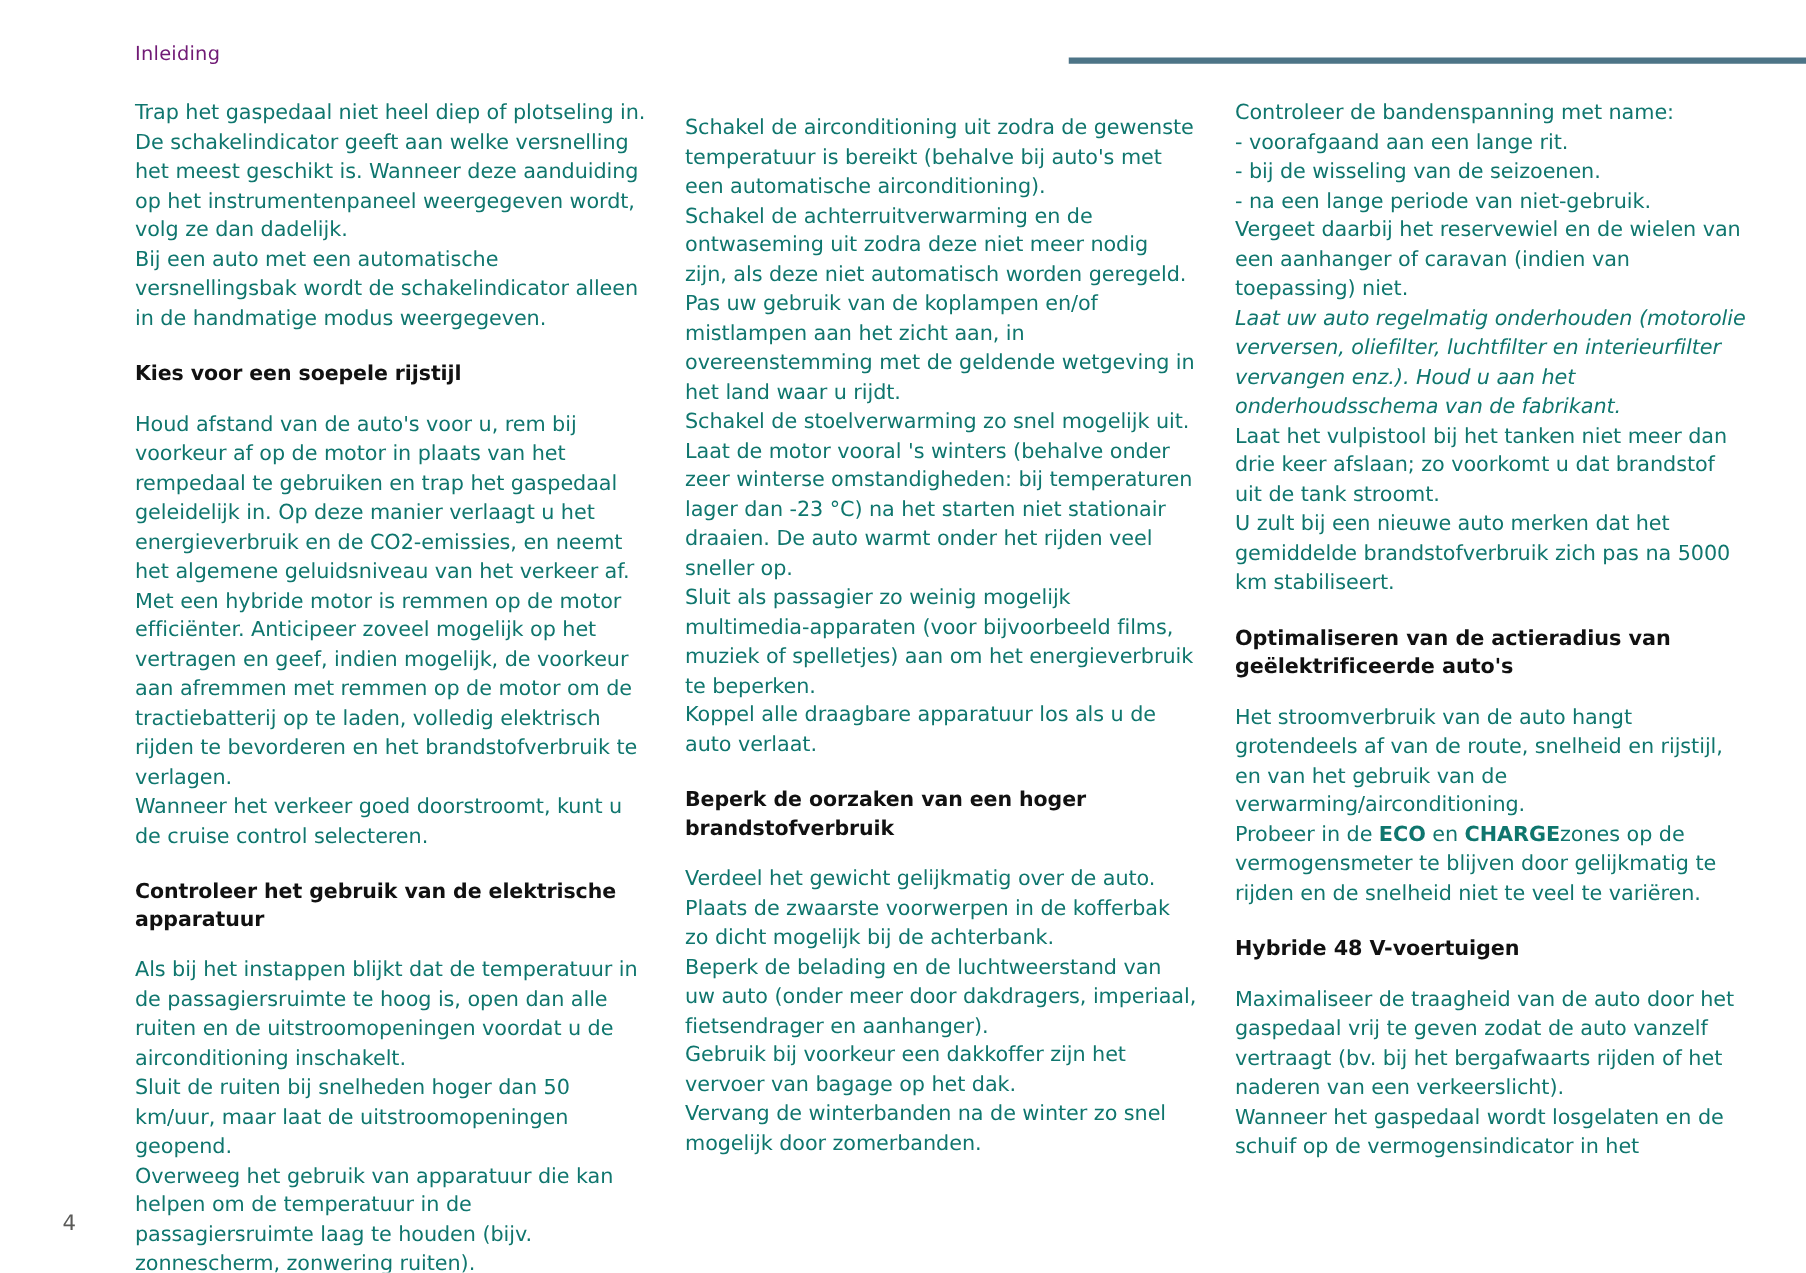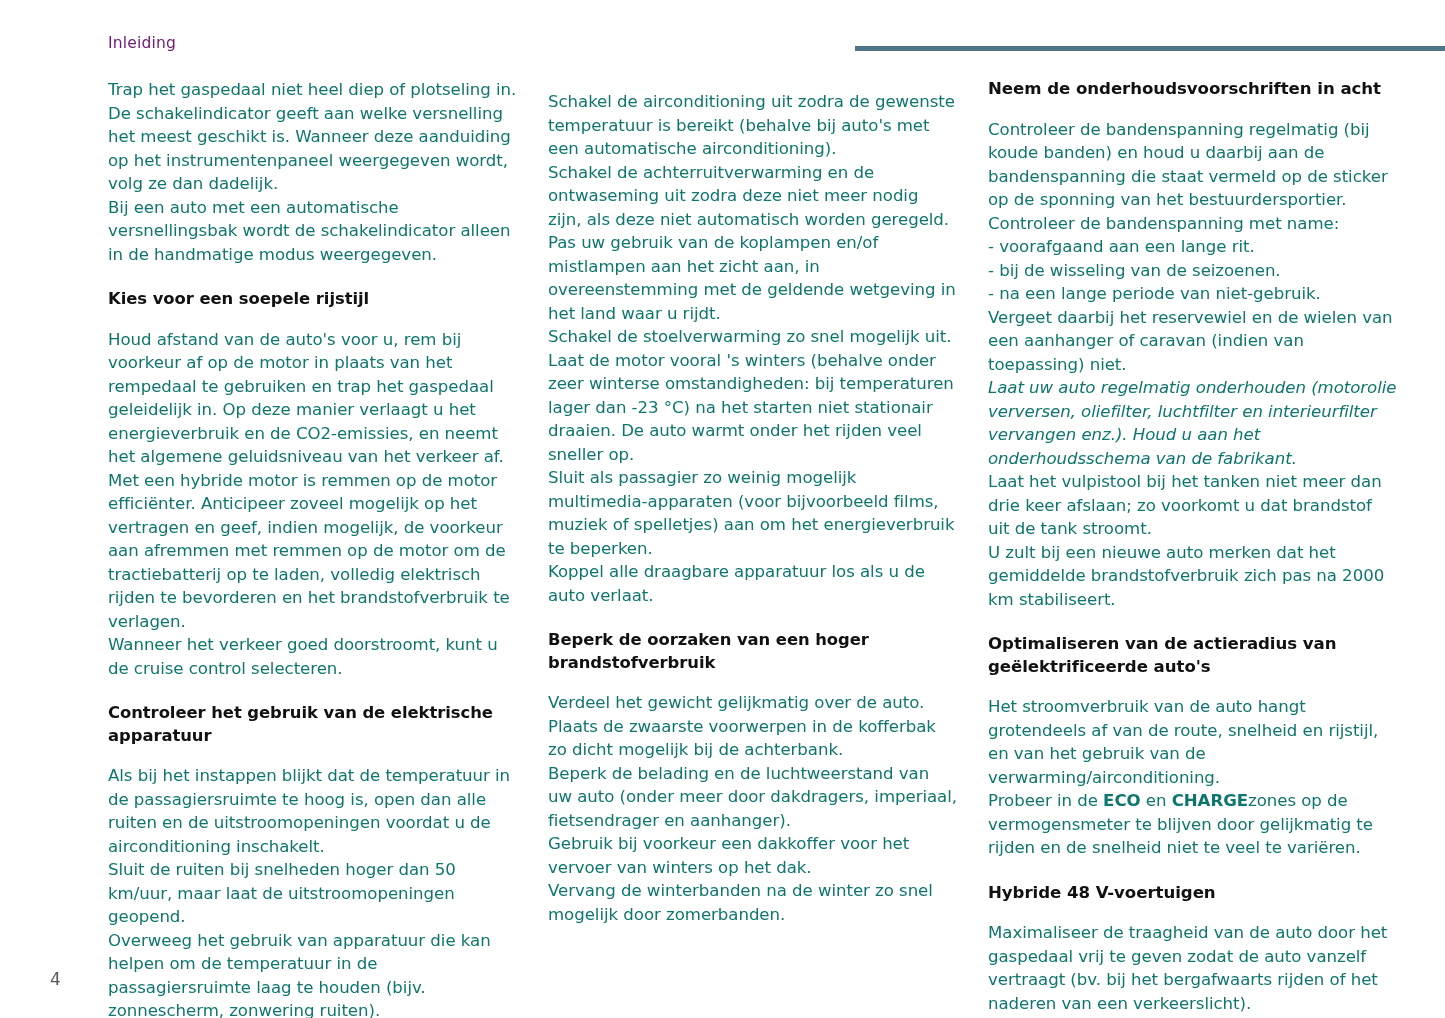--- a/index.html
+++ b/index.html
@@ -112,34 +112,32 @@
         <p style="margin-top: 12px;">Schakel de airconditioning uit zodra de gewenste temperatuur is bereikt (behalve bij auto's met een automatische airconditioning).</p>
         <p style="margin-top: 0px;">Schakel de achterruitverwarming en de ontwaseming uit zodra deze niet meer nodig zijn, als deze niet automatisch worden geregeld.</p>
         <p style="margin-top: 0px;">Pas uw gebruik van de koplampen en/of mistlampen aan het zicht aan, in overeenstemming met de geldende wetgeving in het land waar u rijdt.</p>
         <p style="margin-top: 0px;">Schakel de stoelverwarming zo snel mogelijk uit.</p>
         <p style="margin-top: 0px;">Laat de motor vooral 's winters (behalve onder zeer winterse omstandigheden: bij temperaturen lager dan -23 °C) na het starten niet stationair draaien. De auto warmt onder het rijden veel sneller op.</p>
         <p style="margin-top: 0px;">Sluit als passagier zo weinig mogelijk multimedia-apparaten (voor bijvoorbeeld films, muziek of spelletjes) aan om het energieverbruik te beperken.</p>
         <p style="margin-top: 0px;">Koppel alle draagbare apparatuur los als u de auto verlaat.</p>
         <h3 style="margin-top: 22px;">Beperk de oorzaken van een hoger brandstofverbruik</h3>
         <p style="margin-top: 17px;">Verdeel het gewicht gelijkmatig over de auto. Plaats de zwaarste voorwerpen in de kofferbak zo dicht mogelijk bij de achterbank.</p>
         <p style="margin-top: 0px;">Beperk de belading en de luchtweerstand van uw auto (onder meer door dakdragers, imperiaal, fietsendrager en aanhanger).</p>
-        <p style="margin-top: 0px;">Gebruik bij voorkeur een dakkoffer voor het vervoer van winters op het dak.</p>
+        <p style="margin-top: 0px;">Gebruik bij voorkeur een dakkoffer zijn het vervoer van bagage op het dak.</p>
         <p style="margin-top: 0px;">Vervang de winterbanden na de winter zo snel mogelijk door zomerbanden.</p>
       </div>
     <div class="col col-3">
-        <h3 style="margin-top: 0px;">Neem de onderhoudsvoorschriften in acht</h3>
-        <p style="margin-top: 17px;">Controleer de bandenspanning regelmatig (bij koude banden) en houd u daarbij aan de bandenspanning die staat vermeld op de sticker op de sponning van het bestuurdersportier.</p>
         <p style="margin-top: 0px;">Controleer de bandenspanning met name:</p>
         <p style="margin-top: 0px;">- voorafgaand aan een lange rit.</p>
         <p style="margin-top: 0px;">- bij de wisseling van de seizoenen.</p>
         <p style="margin-top: 0px;">- na een lange periode van niet-gebruik.</p>
         <p style="margin-top: 0px;">Vergeet daarbij het reservewiel en de wielen van een aanhanger of caravan (indien van toepassing) niet.</p>
         <p style="margin-top: 0px; font-style: italic;">Laat uw auto regelmatig onderhouden (motorolie verversen, oliefilter, luchtfilter en interieurfilter vervangen enz.). Houd u aan het onderhoudsschema van de fabrikant.</p>
         <p style="margin-top: 0px;">Laat het vulpistool bij het tanken niet meer dan drie keer afslaan; zo voorkomt u dat brandstof uit de tank stroomt.</p>
-        <p style="margin-top: 0px;">U zult bij een nieuwe auto merken dat het gemiddelde brandstofverbruik zich pas na 2000 km stabiliseert.</p>
+        <p style="margin-top: 0px;">U zult bij een nieuwe auto merken dat het gemiddelde brandstofverbruik zich pas na 5000 km stabiliseert.</p>
         <h3 style="margin-top: 22px;">Optimaliseren van de actieradius van geëlektrificeerde auto's</h3>
         <p style="margin-top: 17px;">Het stroomverbruik van de auto hangt grotendeels af van de route, snelheid en rijstijl, en van het gebruik van de verwarming/airconditioning.</p>
         <p style="margin-top: 0px;"><span>Probeer in de </span><b class="inline-bold">ECO</b><span> en </span><b class="inline-bold">CHARGE</b><span>zones op de vermogensmeter te blijven door gelijkmatig te rijden en de snelheid niet te veel te variëren.</span></p>
         <h3 style="margin-top: 22px;">Hybride 48 V-voertuigen</h3>
         <p style="margin-top: 17px;">Maximaliseer de traagheid van de auto door het gaspedaal vrij te geven zodat de auto vanzelf vertraagt (bv. bij het bergafwaarts rijden of het naderen van een verkeerslicht).</p>
         <p style="margin-top: 0px;">Wanneer het gaspedaal wordt losgelaten en de schuif op de vermogensindicator in het</p>
       </div>
   </div>
 
   <div class="page-number">4</div>

